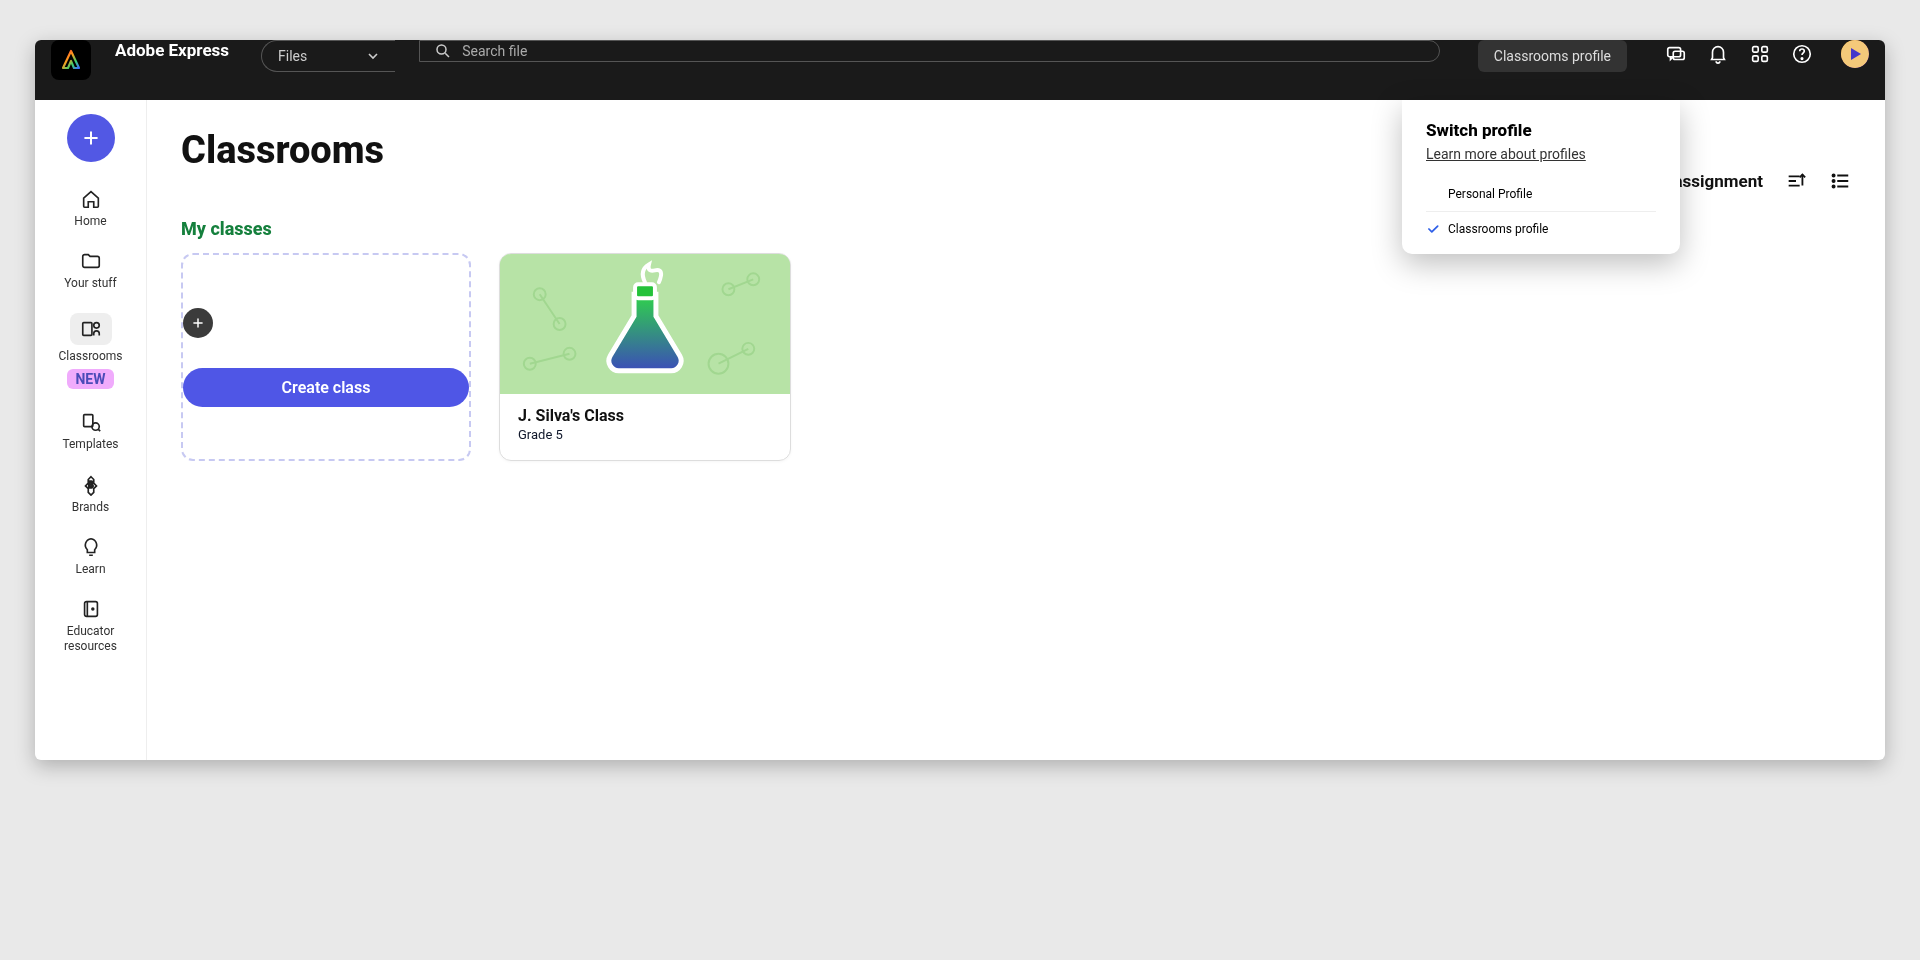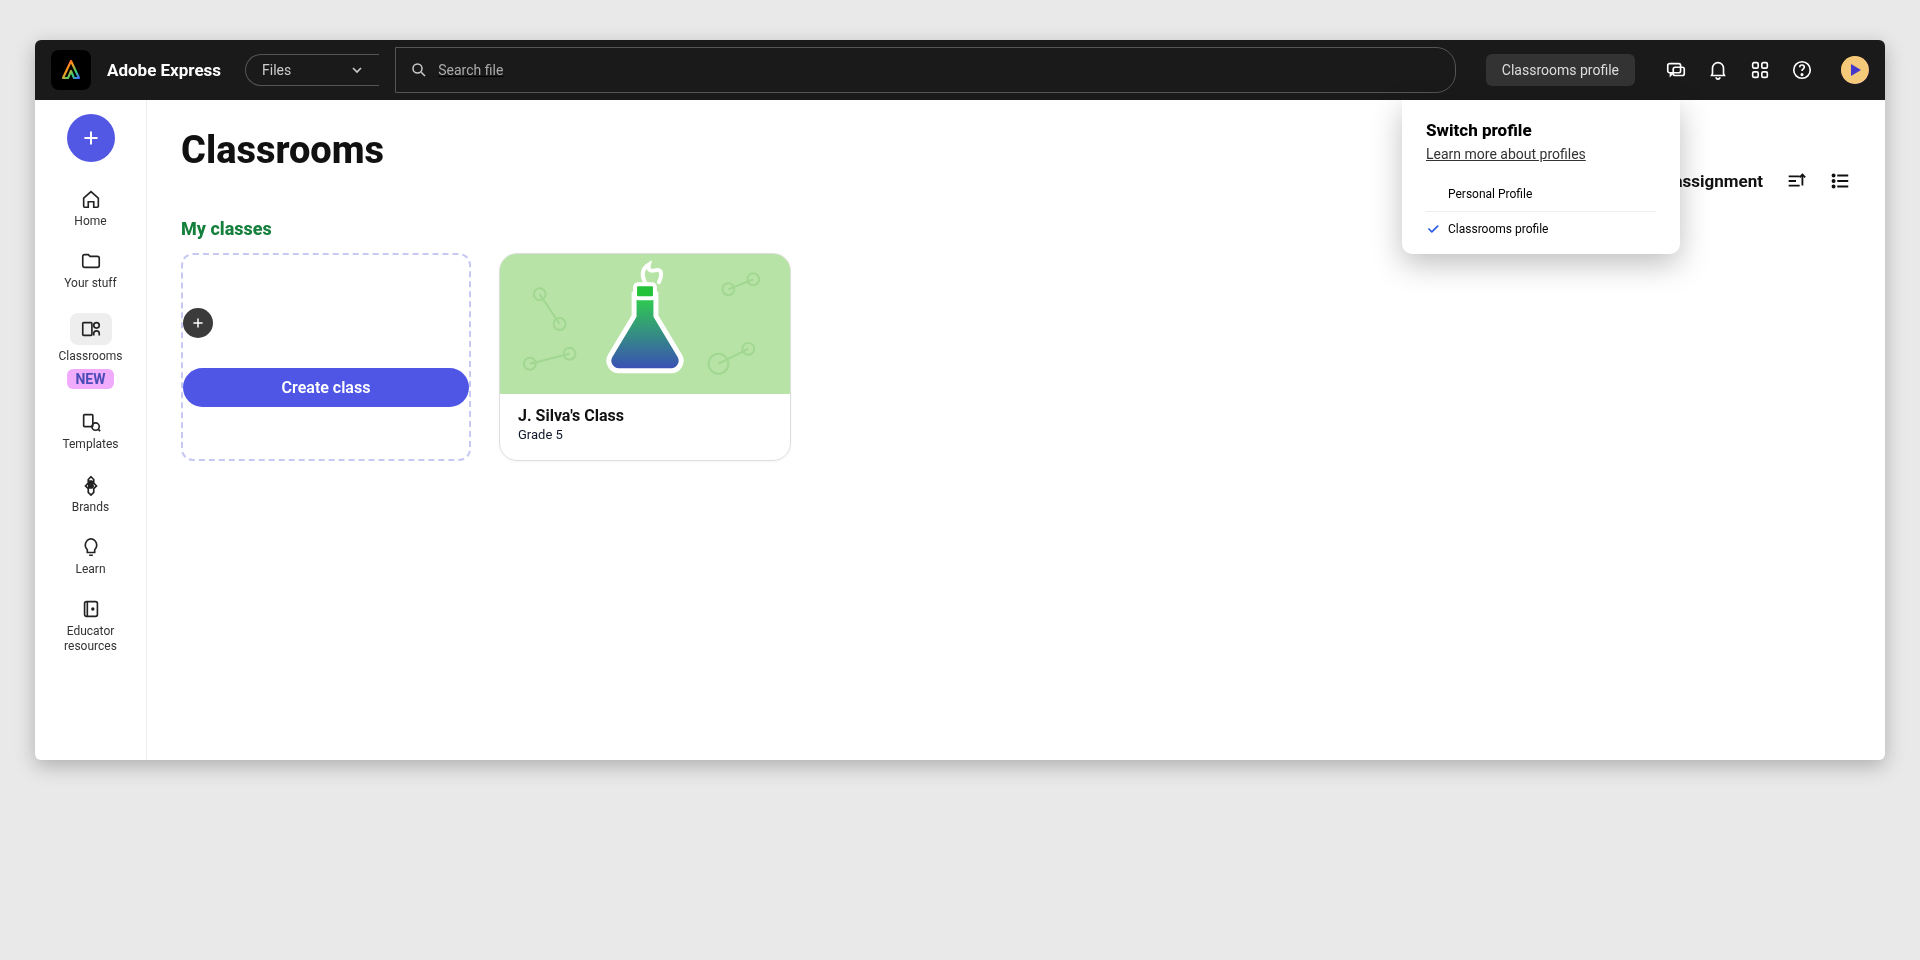--- a/index.html
+++ b/index.html
@@ -1,25 +1,25 @@
 <!DOCTYPE html>
 <html><head>
 <meta charset="utf-8">
 <style>
   * { box-sizing: border-box; margin: 0; padding: 0; font-family: -apple-system, BlinkMacSystemFont, "Segoe UI", Roboto, Arial, sans-serif; }
   body { background: #e9e9e9; width: 1920px; height: 960px; overflow: hidden; padding: 40px 35px; }
   .app-window { width: 100%; height: 720px; background: #fff; border-radius: 6px; box-shadow: 0 6px 20px rgba(0,0,0,0.25); overflow: hidden; display: flex; flex-direction: column; position: relative; }
 
   
-  .header { background: #1a1a1a; height: 60px; display: flex; align-items: center; padding: 0 16px; gap: 16px; }
+  .header { background: #1a1a1a; height: 60px; display: flex; align-items: flex-start; padding: 0 16px; gap: 24px; }
   .logo-box { width: 40px; height: 40px; background: #000; border-radius: 8px; display: flex; align-items: center; justify-content: center; }
   .brand { color: #fff; font-weight: 700; font-size: 17px; margin-right: 8px; }
   .files-dropdown { display: flex; align-items: center; gap: 60px; background: transparent; border: 1px solid #555; border-radius: 20px 0 0 20px; padding: 7px 16px; color: #ccc; font-size: 14px; border-right: none; cursor: pointer; }
   .chevron-icon svg { width: 12px; height: 12px; }
-  .search-wrap { flex: 1; display: flex; align-items: center; border: 1px solid #555; border-radius: 0 20px 20px 0; padding: 13px 14px; gap: 10px; text-decoration: underline; }
+  .search-wrap { flex: 1; display: flex; align-items: center; border: 1px solid #555; border-radius: 0 20px 20px 0; padding: 1px 14px; gap: 10px; }
   .search-input { flex: 1; background: transparent; border: none; outline: none; color: #ccc; font-size: 14px; }
   .search-input::placeholder { color: #aaa; }
   .profile-pill { background: #333; color: #ddd; padding: 8px 16px; border-radius: 6px; font-size: 14px; cursor: pointer; margin-left: 14px; }
   .header-icons { display: flex; align-items: center; gap: 20px; margin-left: 14px; }
   .header-icons .icon { width: 22px; height: 22px; color: #fff; cursor: pointer; display:flex; align-items:center; justify-content:center; }
   .avatar { width: 28px; height: 28px; border-radius: 50%; background: linear-gradient(135deg, #fbbf24, #5b21b6); margin-left: 8px; cursor: pointer; overflow:hidden; display:flex; align-items:center; justify-content:center; }
 
   
   .body { flex: 1; display: flex; overflow: hidden; }
   .sidebar { width: 112px; border-right: 1px solid #eee; display: flex; flex-direction: column; align-items: center; padding-top: 14px; gap: 10px; }
@@ -35,21 +35,21 @@
   .actions-row { position: absolute; top: 70px; right: 34px; display:flex; align-items:center; gap: 22px; }
   .create-assignment { font-size: 17px; font-weight: 700; color: #111; cursor:pointer; }
   .tool-icon { width: 22px; height: 22px; cursor:pointer; display:flex; align-items:center; justify-content:center;}
   .section-title { font-size: 18px; font-weight: 800; color:#15803d; margin-bottom: 14px; }
   .cards-row { display:flex; gap: 28px; }
 
   .create-card { width: 290px; height: 208px; border: 2px dashed #c7c9f2; border-radius: 12px; display:flex; flex-direction:column; justify-content:center; gap: 30px; cursor:pointer; }
   .add-dot { width: 30px; height:30px; border-radius:50%; background:#3b3b3b; color:#fff; display:flex; align-items:center; justify-content:center; }
   .create-btn { background:#4f56e6; color:#fff; border:none; border-radius: 22px; padding: 10px 26px; font-size: 16px; font-weight: 600; cursor:pointer; }
 
-  .class-card { width: 292px; height: 208px; border: 1px solid #ddd; border-radius: 18px; overflow: hidden; cursor:pointer; box-shadow: 0 1px 3px rgba(0,0,0,0.04); }
+  .class-card { width: 292px; height: 208px; border: 1px solid #ddd; border-radius: 12px; overflow: hidden; cursor:pointer; box-shadow: 0 1px 3px rgba(0,0,0,0.04); }
   .class-card-img { height: 140px; background: #b8e5a8; display:flex; align-items:center; justify-content:center; position:relative; overflow:hidden;}
   .class-card-body { padding: 12px 18px; }
   .class-name { font-size: 16px; font-weight:700; color:#111; margin-bottom:2px; }
   .class-grade { font-size: 13px; color:#0f172a; }
 
   
   .profile-panel { position:absolute; top: 60px; right: 205px; width: 278px; background:#fff; border-radius: 0 0 10px 10px; box-shadow: 0 10px 30px rgba(0,0,0,0.25); padding: 20px 24px 8px; z-index: 50;}
   .panel-title { font-size: 17px; font-weight: 800; margin-bottom: 4px; }
   .panel-link { font-size: 14px; text-decoration: underline; color:#333; cursor:pointer; }
   .panel-options { margin-top: 14px; }

